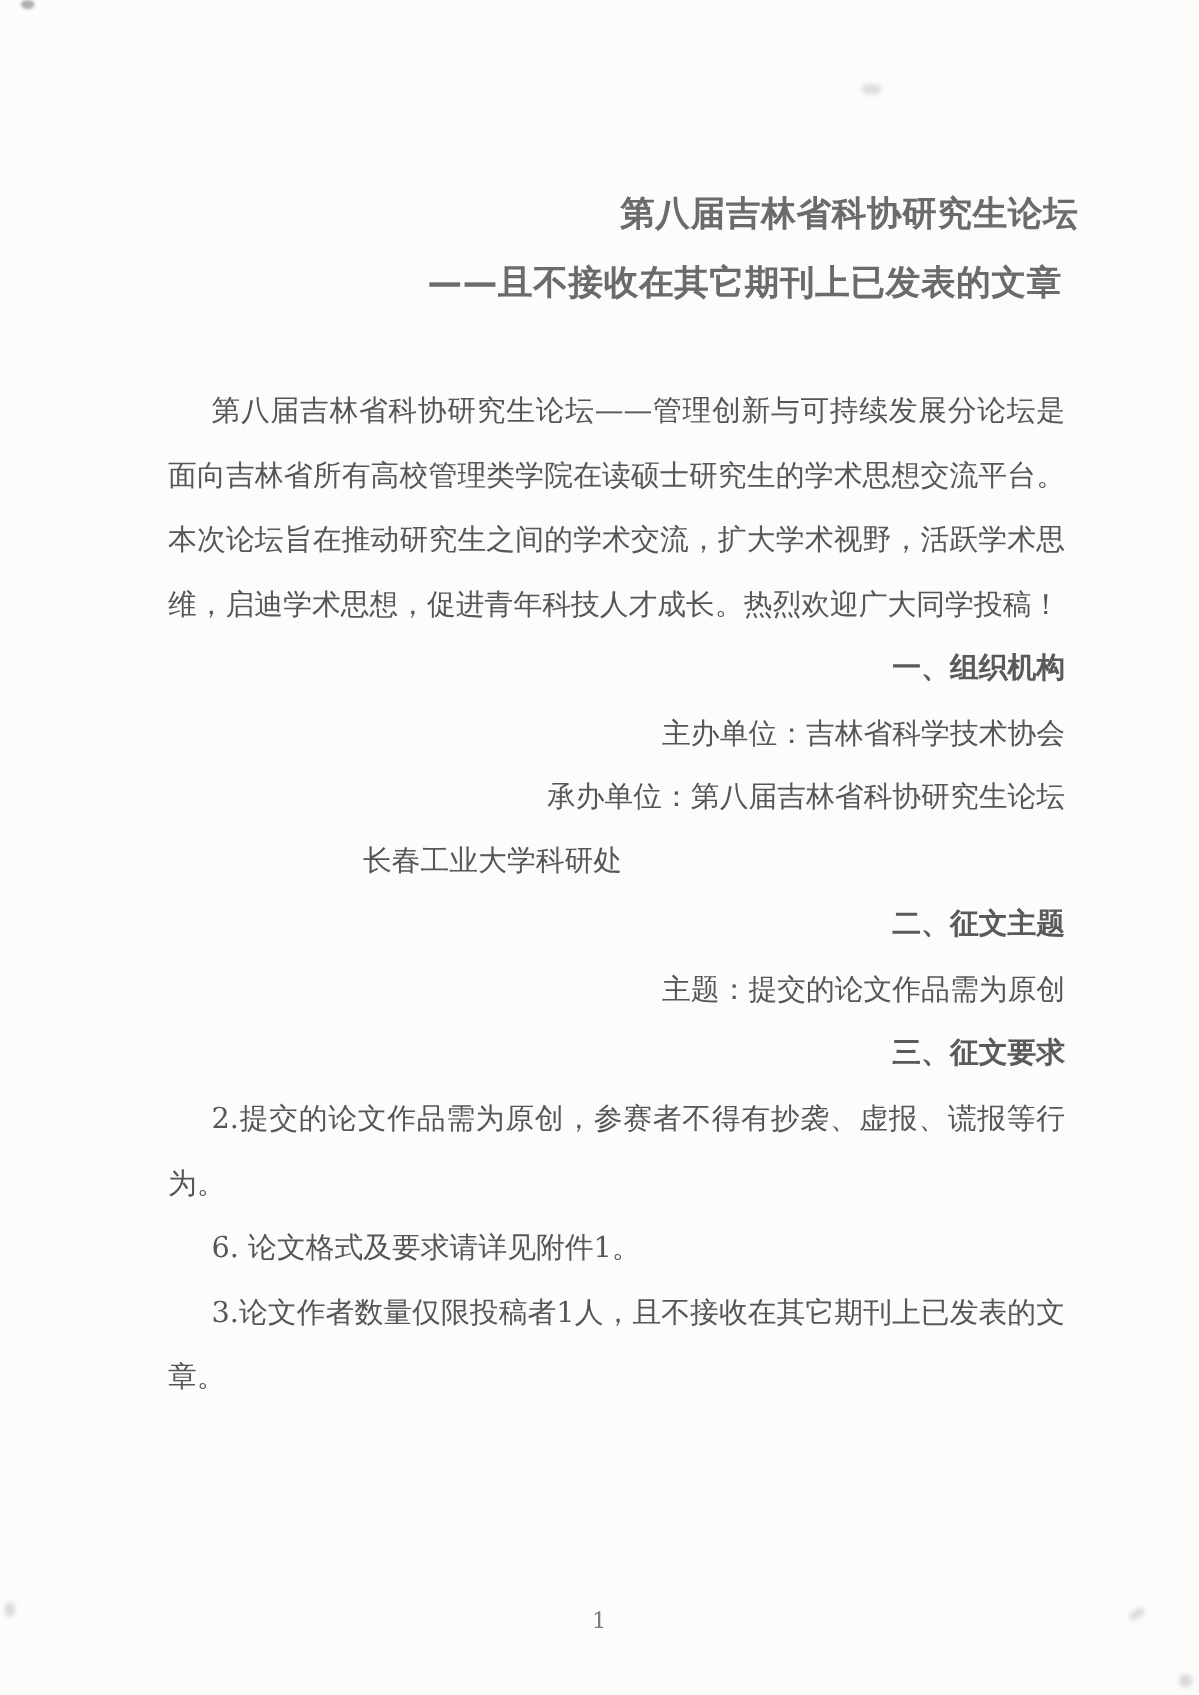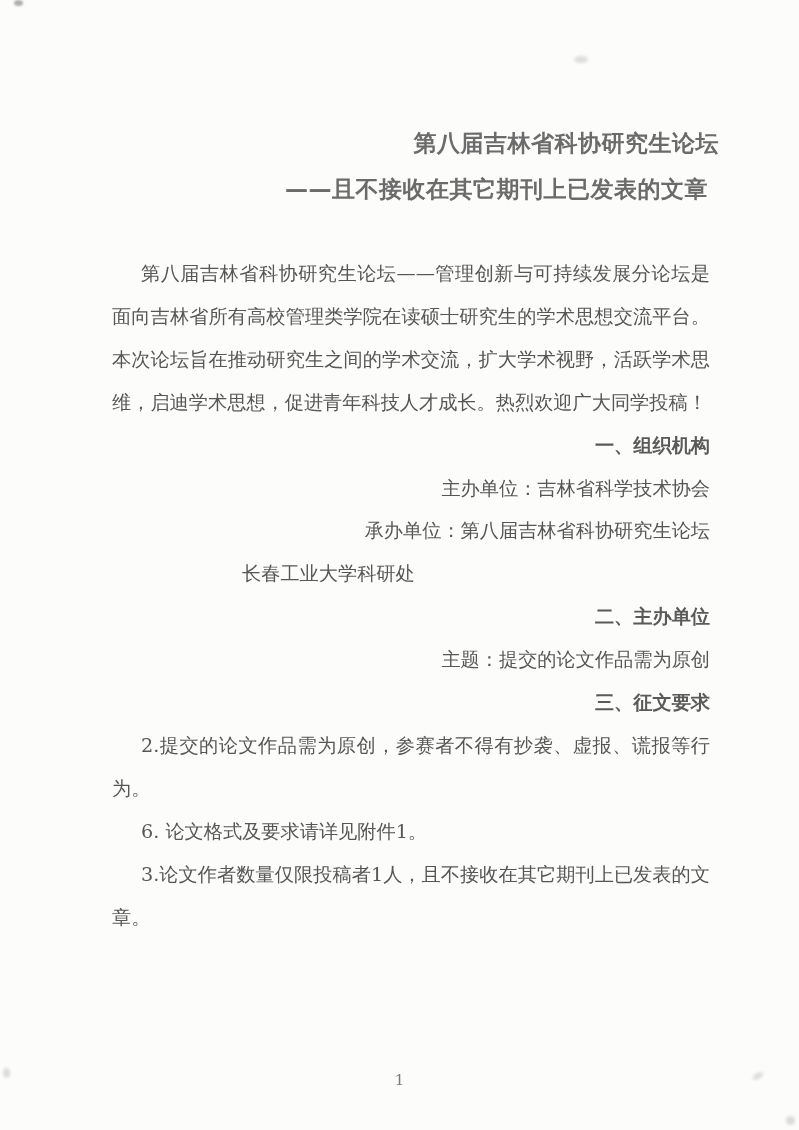--- a/index.html
+++ b/index.html
@@ -90,21 +90,21 @@
     <div class="title-line1">第八届吉林省科协研究生论坛</div>
     <div class="title-line2">——且不接收在其它期刊上已发表的文章</div>
   </div>
 
   <div class="doc-body">
       <div class="blk para">第八届吉林省科协研究生论坛——管理创新与可持续发展分论坛是面向吉林省所有高校管理类学院在读硕士研究生的学术思想交流平台。本次论坛旨在推动研究生之间的学术交流，扩大学术视野，活跃学术思维，启迪学术思想，促进青年科技人才成长。热烈欢迎广大同学投稿！</div>
       <div class="blk heading">一、组织机构</div>
       <div class="blk line">主办单位：吉林省科学技术协会</div>
       <div class="blk line">承办单位：第八届吉林省科协研究生论坛</div>
       <div class="blk line2">长春工业大学科研处</div>
-      <div class="blk heading">二、主办单位</div>
+      <div class="blk heading">二、征文主题</div>
       <div class="blk line">主题：提交的论文作品需为原创</div>
       <div class="blk heading">三、征文要求</div>
       <div class="blk para">2.提交的论文作品需为原创，参赛者不得有抄袭、虚报、谎报等行为。</div>
       <div class="blk para">6. 论文格式及要求请详见附件1。</div>
       <div class="blk para">3.论文作者数量仅限投稿者1人，且不接收在其它期刊上已发表的文章。</div>
     </div>
 
   <div class="page-number">1</div>
 
   <div class="artifact a1"></div>

